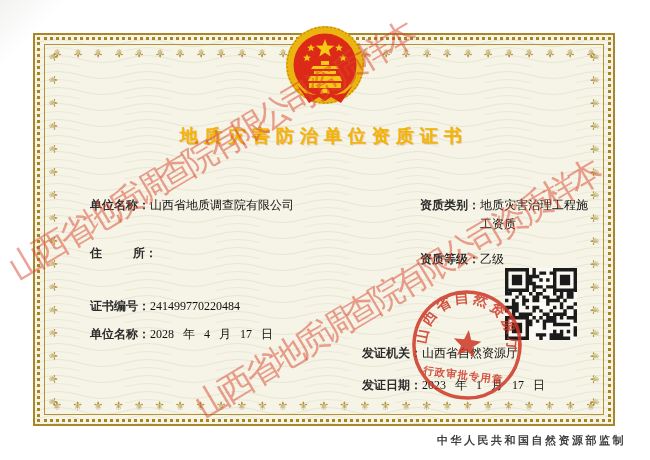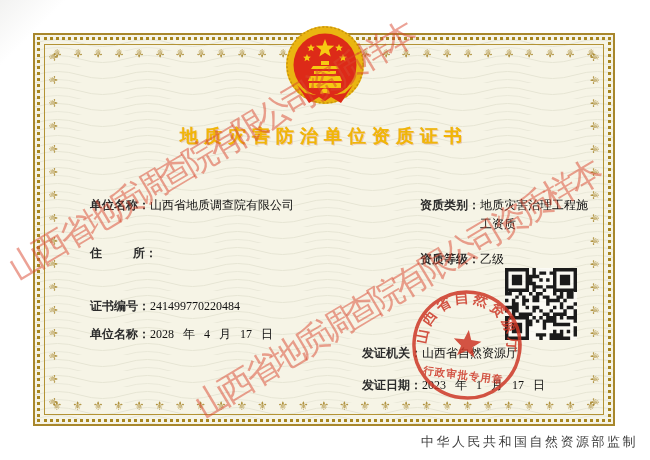--- a/index.html
+++ b/index.html
@@ -65,22 +65,22 @@
 
   
   .wm{position:absolute;z-index:8;font-size:34px;font-weight:400;
       letter-spacing:-5px;white-space:nowrap;color:rgba(217,69,45,.5);
       transform-origin:0 50%;pointer-events:none;}
   .wm1{left:12px;top:248px;transform:rotate(-31deg);}
   .wm2{left:198px;top:386px;transform:rotate(-31deg);}
 
   
   .footer{
-    position:absolute;right:12px;top:433px;z-index:4;
-    font-size:13px;letter-spacing:2.5px;color:#3f3f3f;font-weight:normal;
+    position:absolute;right:24px;top:433px;z-index:4;
+    font-size:11px;letter-spacing:2.5px;color:#3f3f3f;font-weight:bold;
     font-family:"Liberation Serif","DejaVu Serif",serif;
   }
 </style>
 </head>
 <body>
 
 <div class="photo">
 
   <div class="frame">
     <svg class="waves" xmlns="http://www.w3.org/2000/svg" preserveAspectRatio="none">

